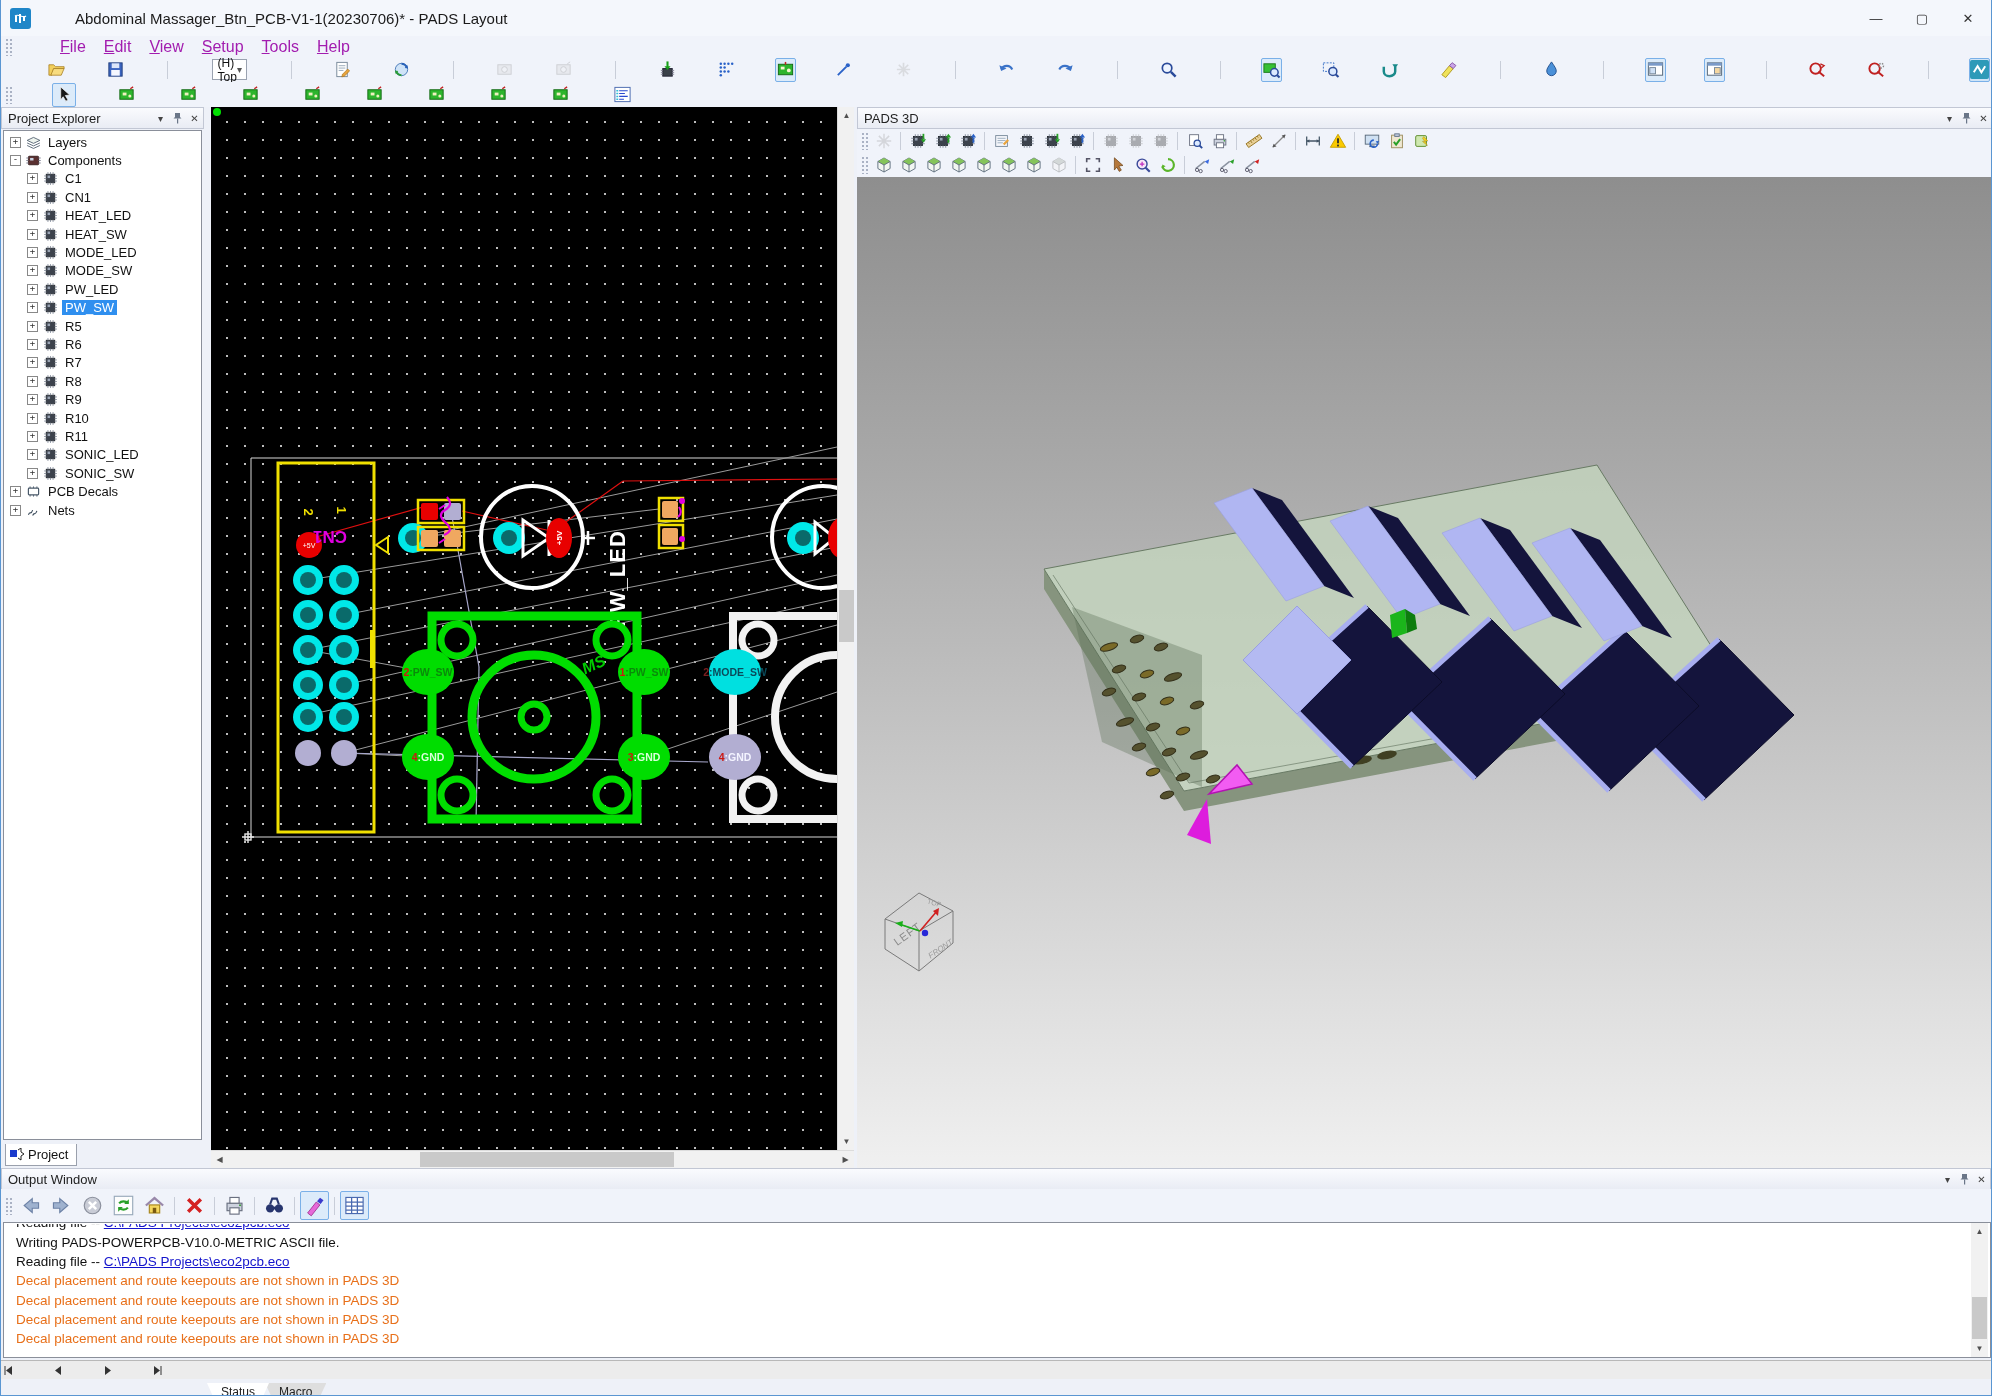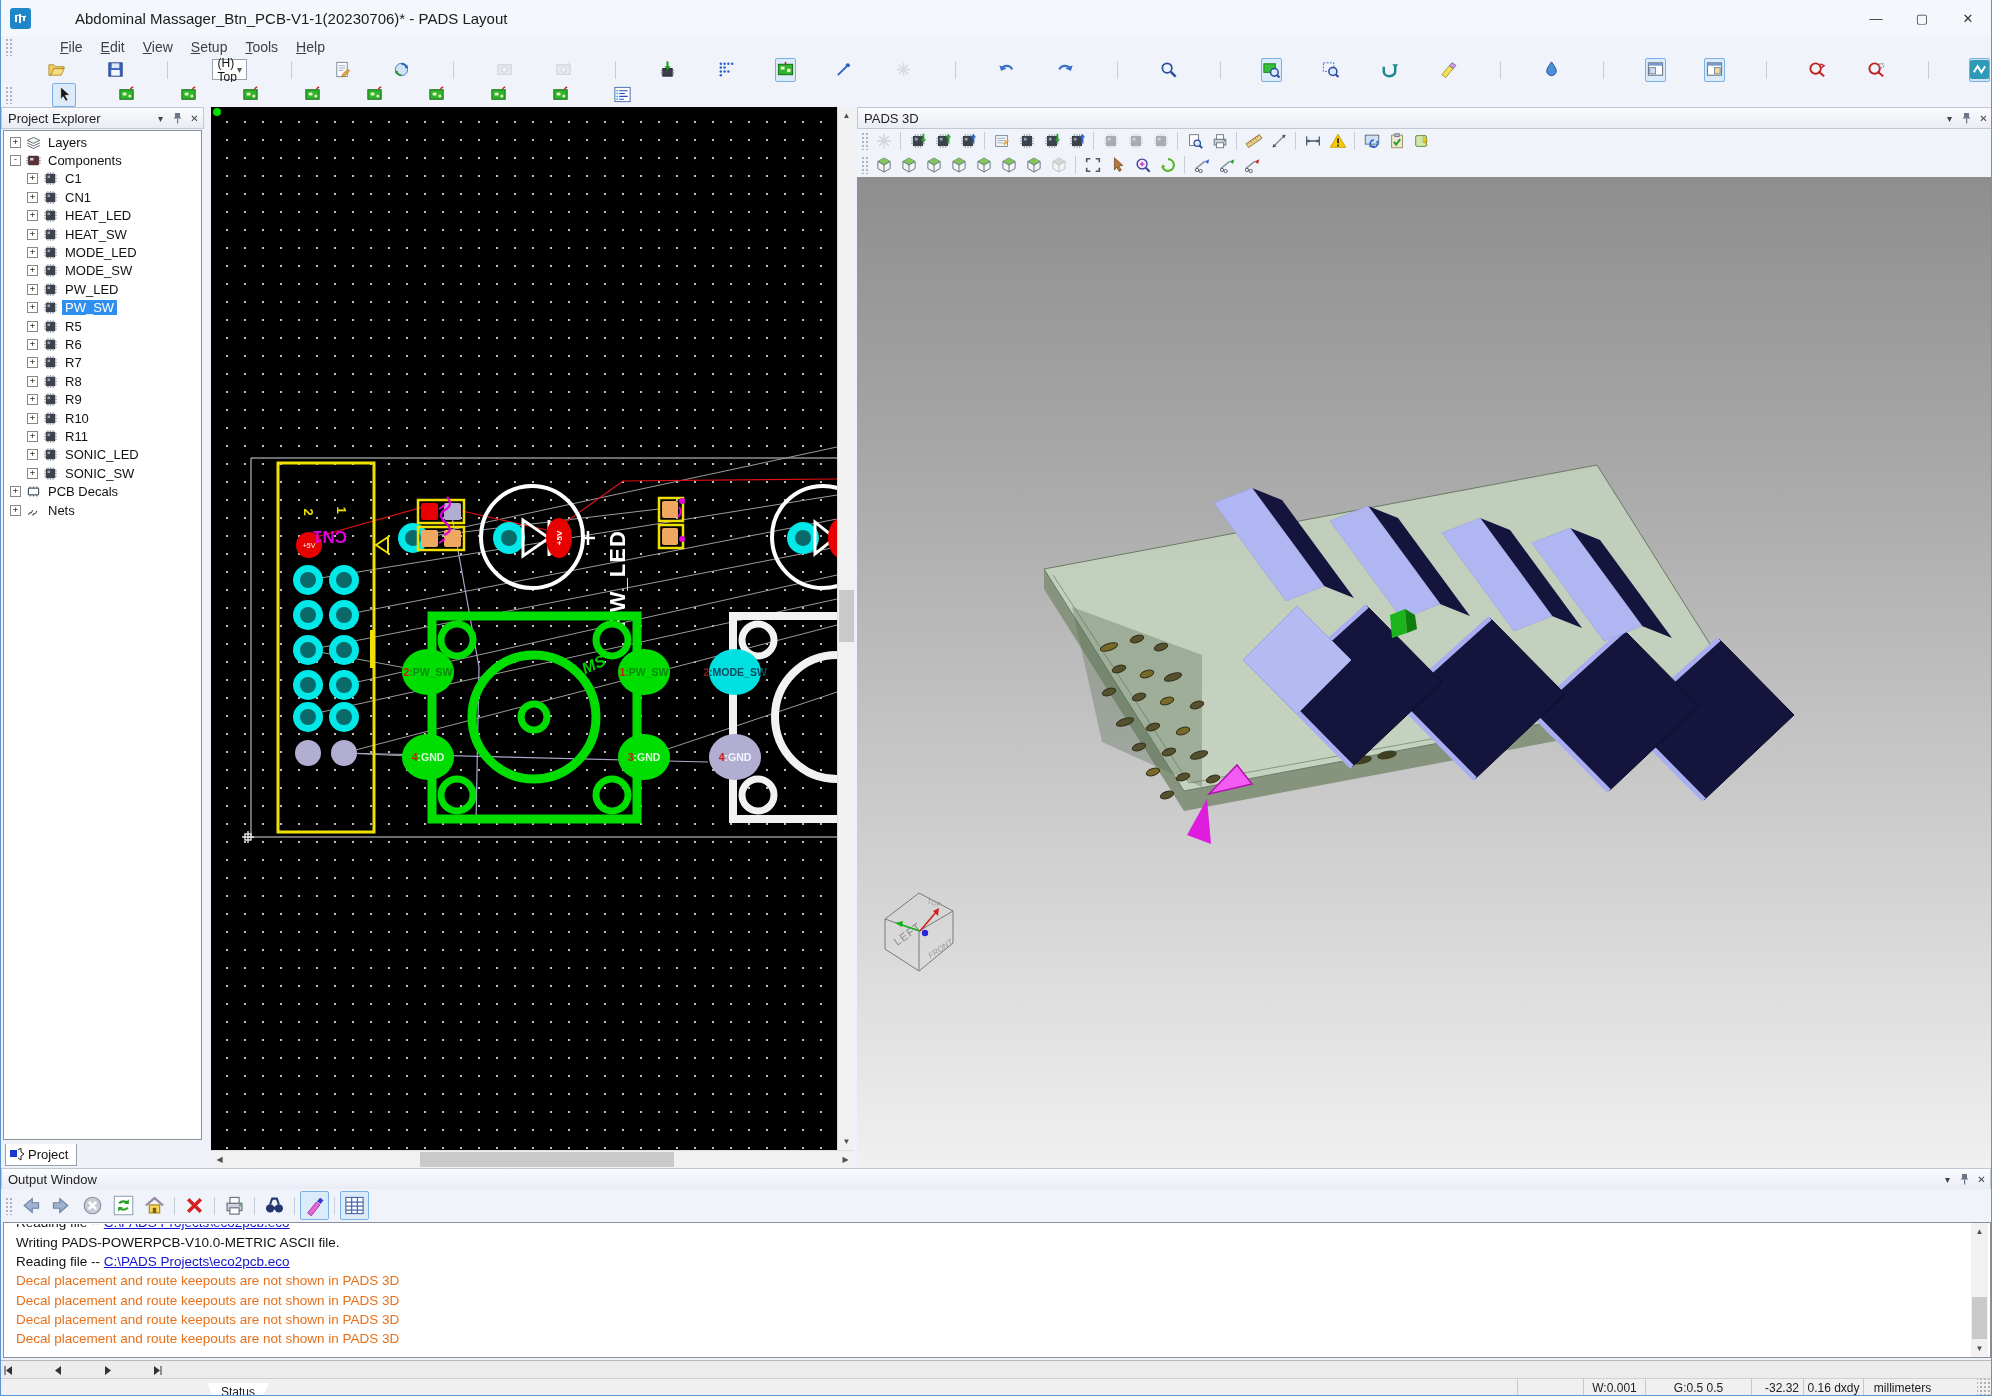--- a/index.html
+++ b/index.html
@@ -8,21 +8,21 @@
         border-left:1px solid #5a96d2;border-right:1px solid #5a96d2;border-bottom:1px solid #5a96d2;}
   .abs{position:absolute;gap:36px;}
   
   #titlebar{left:0;top:0;width:100%;height:36px;background:#f4f7fc;display:flex;align-items:center;}
   #appicon{width:21px;height:21px;margin:0 8px 0 9px;border-radius:3px;background:#1f86c8;display:flex;align-items:center;justify-content:center;}
   #title-text{font-size:15px;color:#1a1a1a;}
   #wincontrols{margin-left:auto;display:flex;height:100%;}
   .winbtn{width:46px;height:100%;display:flex;align-items:center;justify-content:center;font-size:13px;color:#333;}
   
   #menubar{left:0;top:36px;width:100%;height:21px;background:#f0f3fa;display:flex;align-items:center;}
-  .menu-item{padding:2px 9px;font-size:14px;color:#404040;}
+  .menu-item{padding:2px 9px;font-size:16px;color:#a21caf;}
   .menu-item u{text-decoration:underline;}
   
   .toolbar{display:flex;align-items:center;background:#f0f3fa;}
   #toolbar1{left:0;top:57px;width:100%;height:25px;border-bottom:1px solid #e2e6ee;}
   #toolbar2{left:0;top:82px;width:100%;height:25px;border-bottom:1px solid #d8dce6;}
   .grip{width:7px;height:18px;margin:0 3px 0 4px;background:radial-gradient(#aab2c4 1px,transparent 1.2px);background-size:4px 4px;}
   .tbtn{width:22px;height:22px;margin:0 1px;display:flex;align-items:center;justify-content:center;border:1px solid transparent;border-radius:2px;}
   .tbtn svg{width:19px;height:19px;}
   .tbtn.sel{border:1px solid #7ab0e8;background:#dcebfa;}
   .tbtn.act{border:1px solid #7ab0e8;background:#cfe4f7;}
@@ -1288,25 +1288,13 @@
           <path d="M8 0v9" stroke="#333"></path>
           <path d="M1 0l6 4.5L1 9z" fill="#333"></path>
         </svg>
       </span>
     <span id="sheet-tabs" style="display:flex;margin-left:10px;margin-top:22px;">
         <span class="sheet-tab active">Status</span>
         <span class="sheet-tab">Macro</span>
       </span>
   </div>
 
-  <div id="statusbar" class="abs">
-    <span id="st-spacer"></span>
-    <span id="st-cells" style="display:flex;height:100%;">
-        <span class="st-cell" style="width: 66px;"></span>
-        <span class="st-cell" style="width: 62px;">W:0.001</span>
-        <span class="st-cell" style="width: 106px;">G:0.5 0.5</span>
-        <span class="st-cell" style="width: 52px; justify-content: flex-end;">-32.32</span>
-        <span class="st-cell" style="width: 60px;">0.16 dxdy</span>
-        <span class="st-cell" style="width: 78px;">millimeters</span>
-      </span>
-    <span id="st-grip"></span>
-  </div>
 </div>
 
 </body></html>

